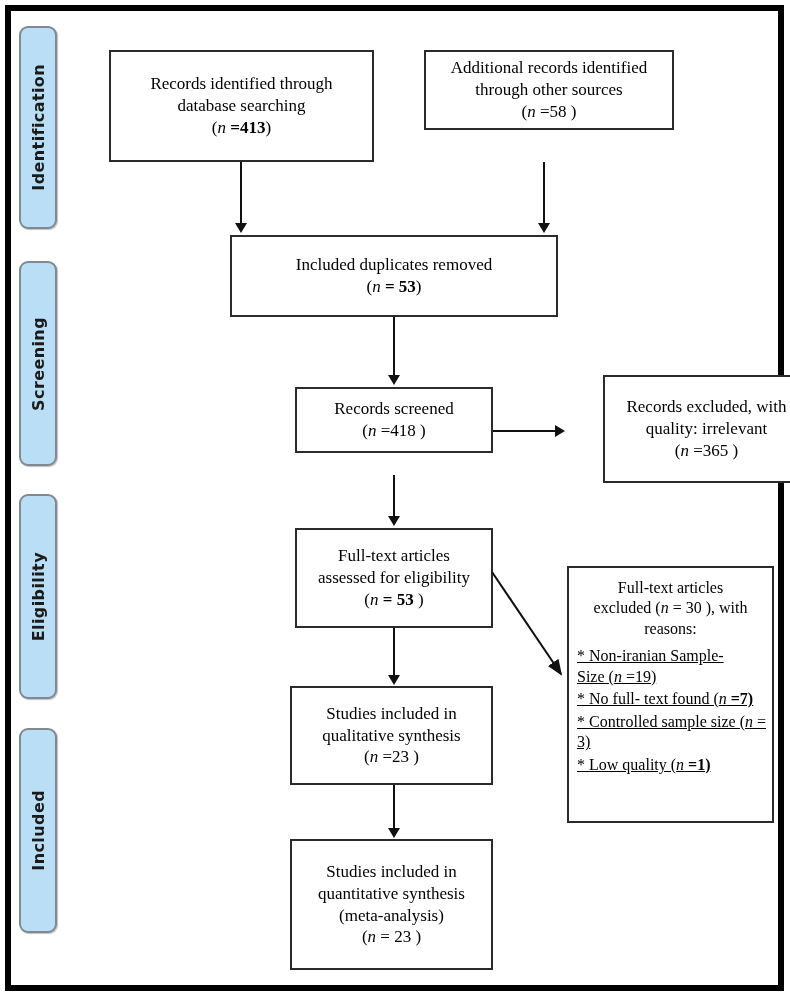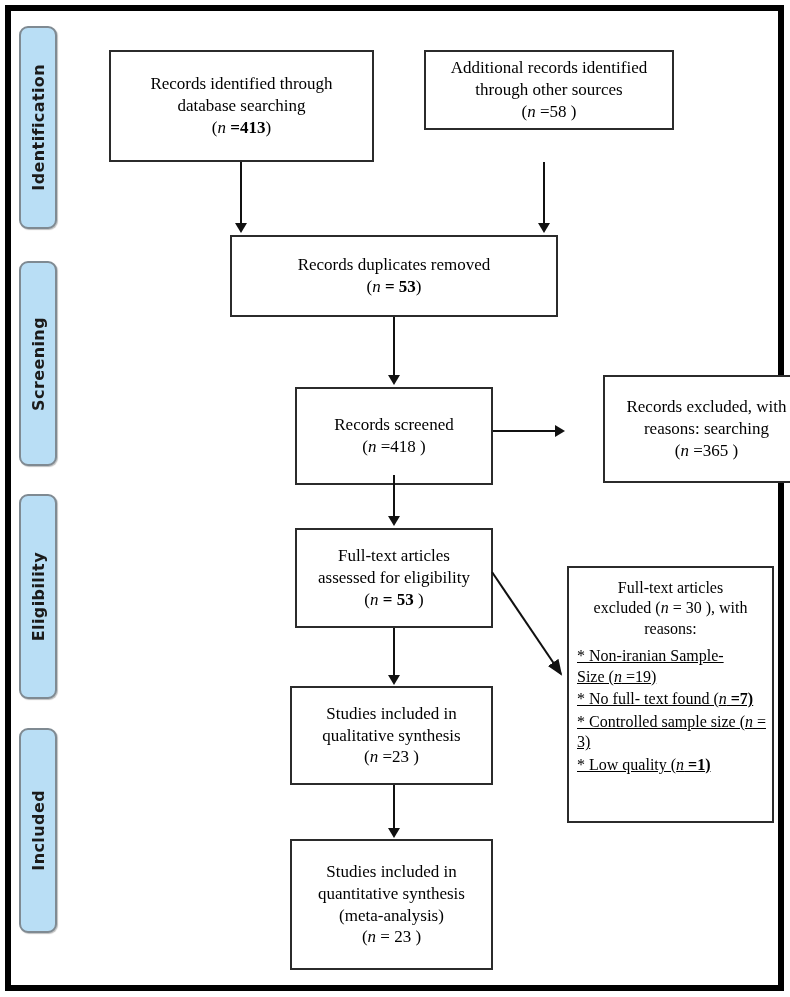--- a/index.html
+++ b/index.html
@@ -153,32 +153,32 @@
       <span class="line"><span>(</span><em>n</em><b> =413</b><span>)</span></span>
     </div>
 
     <div class="flow-box" id="box-other-sources" style="left:413px; top:39px; width:250px; height:80px;">
       <span class="line">Additional records identified</span>
       <span class="line">through other sources</span>
       <span class="line"><span>(</span><em>n</em><span> =58 </span><span>)</span></span>
     </div>
 
     <div class="flow-box" id="box-duplicates" style="left:219px; top:224px; width:328px; height:82px;">
-      <span class="line">Records  duplicates removed</span>
+      <span class="line">Included  duplicates removed</span>
       <span class="line"><span>(</span><em>n</em><b> = 53</b><span>)</span></span>
     </div>
 
-    <div class="flow-box" id="box-records-screened" style="left:284px; top:376px; width:198px; height:98px;">
+    <div class="flow-box" id="box-records-screened" style="left:284px; top:376px; width:198px; height:66px;">
       <span class="line">Records screened</span>
       <span class="line"><span>(</span><em>n</em><span> =418 </span><span>)</span></span>
     </div>
 
     <div class="flow-box" id="box-records-excluded" style="left:556px; top:364px; width:207px; height:108px;margin-left:36px;">
       <span class="line">Records excluded, with</span>
-      <span class="line">reasons: searching</span>
+      <span class="line">quality: irrelevant</span>
       <span class="line"><span>(</span><em>n</em><span> =365 </span><span>)</span></span>
     </div>
 
     <div class="flow-box" id="box-fulltext-assessed" style="left:284px; top:517px; width:198px; height:100px;">
       <span class="line">Full-text articles</span>
       <span class="line">assessed for eligibility</span>
       <span class="line"><span>(</span><em>n</em><b> = 53 </b><span>)</span></span>
     </div>
 
     <div class="flow-box" id="box-fulltext-excluded" style="left:556px; top:555px; width:207px; height:257px;">

